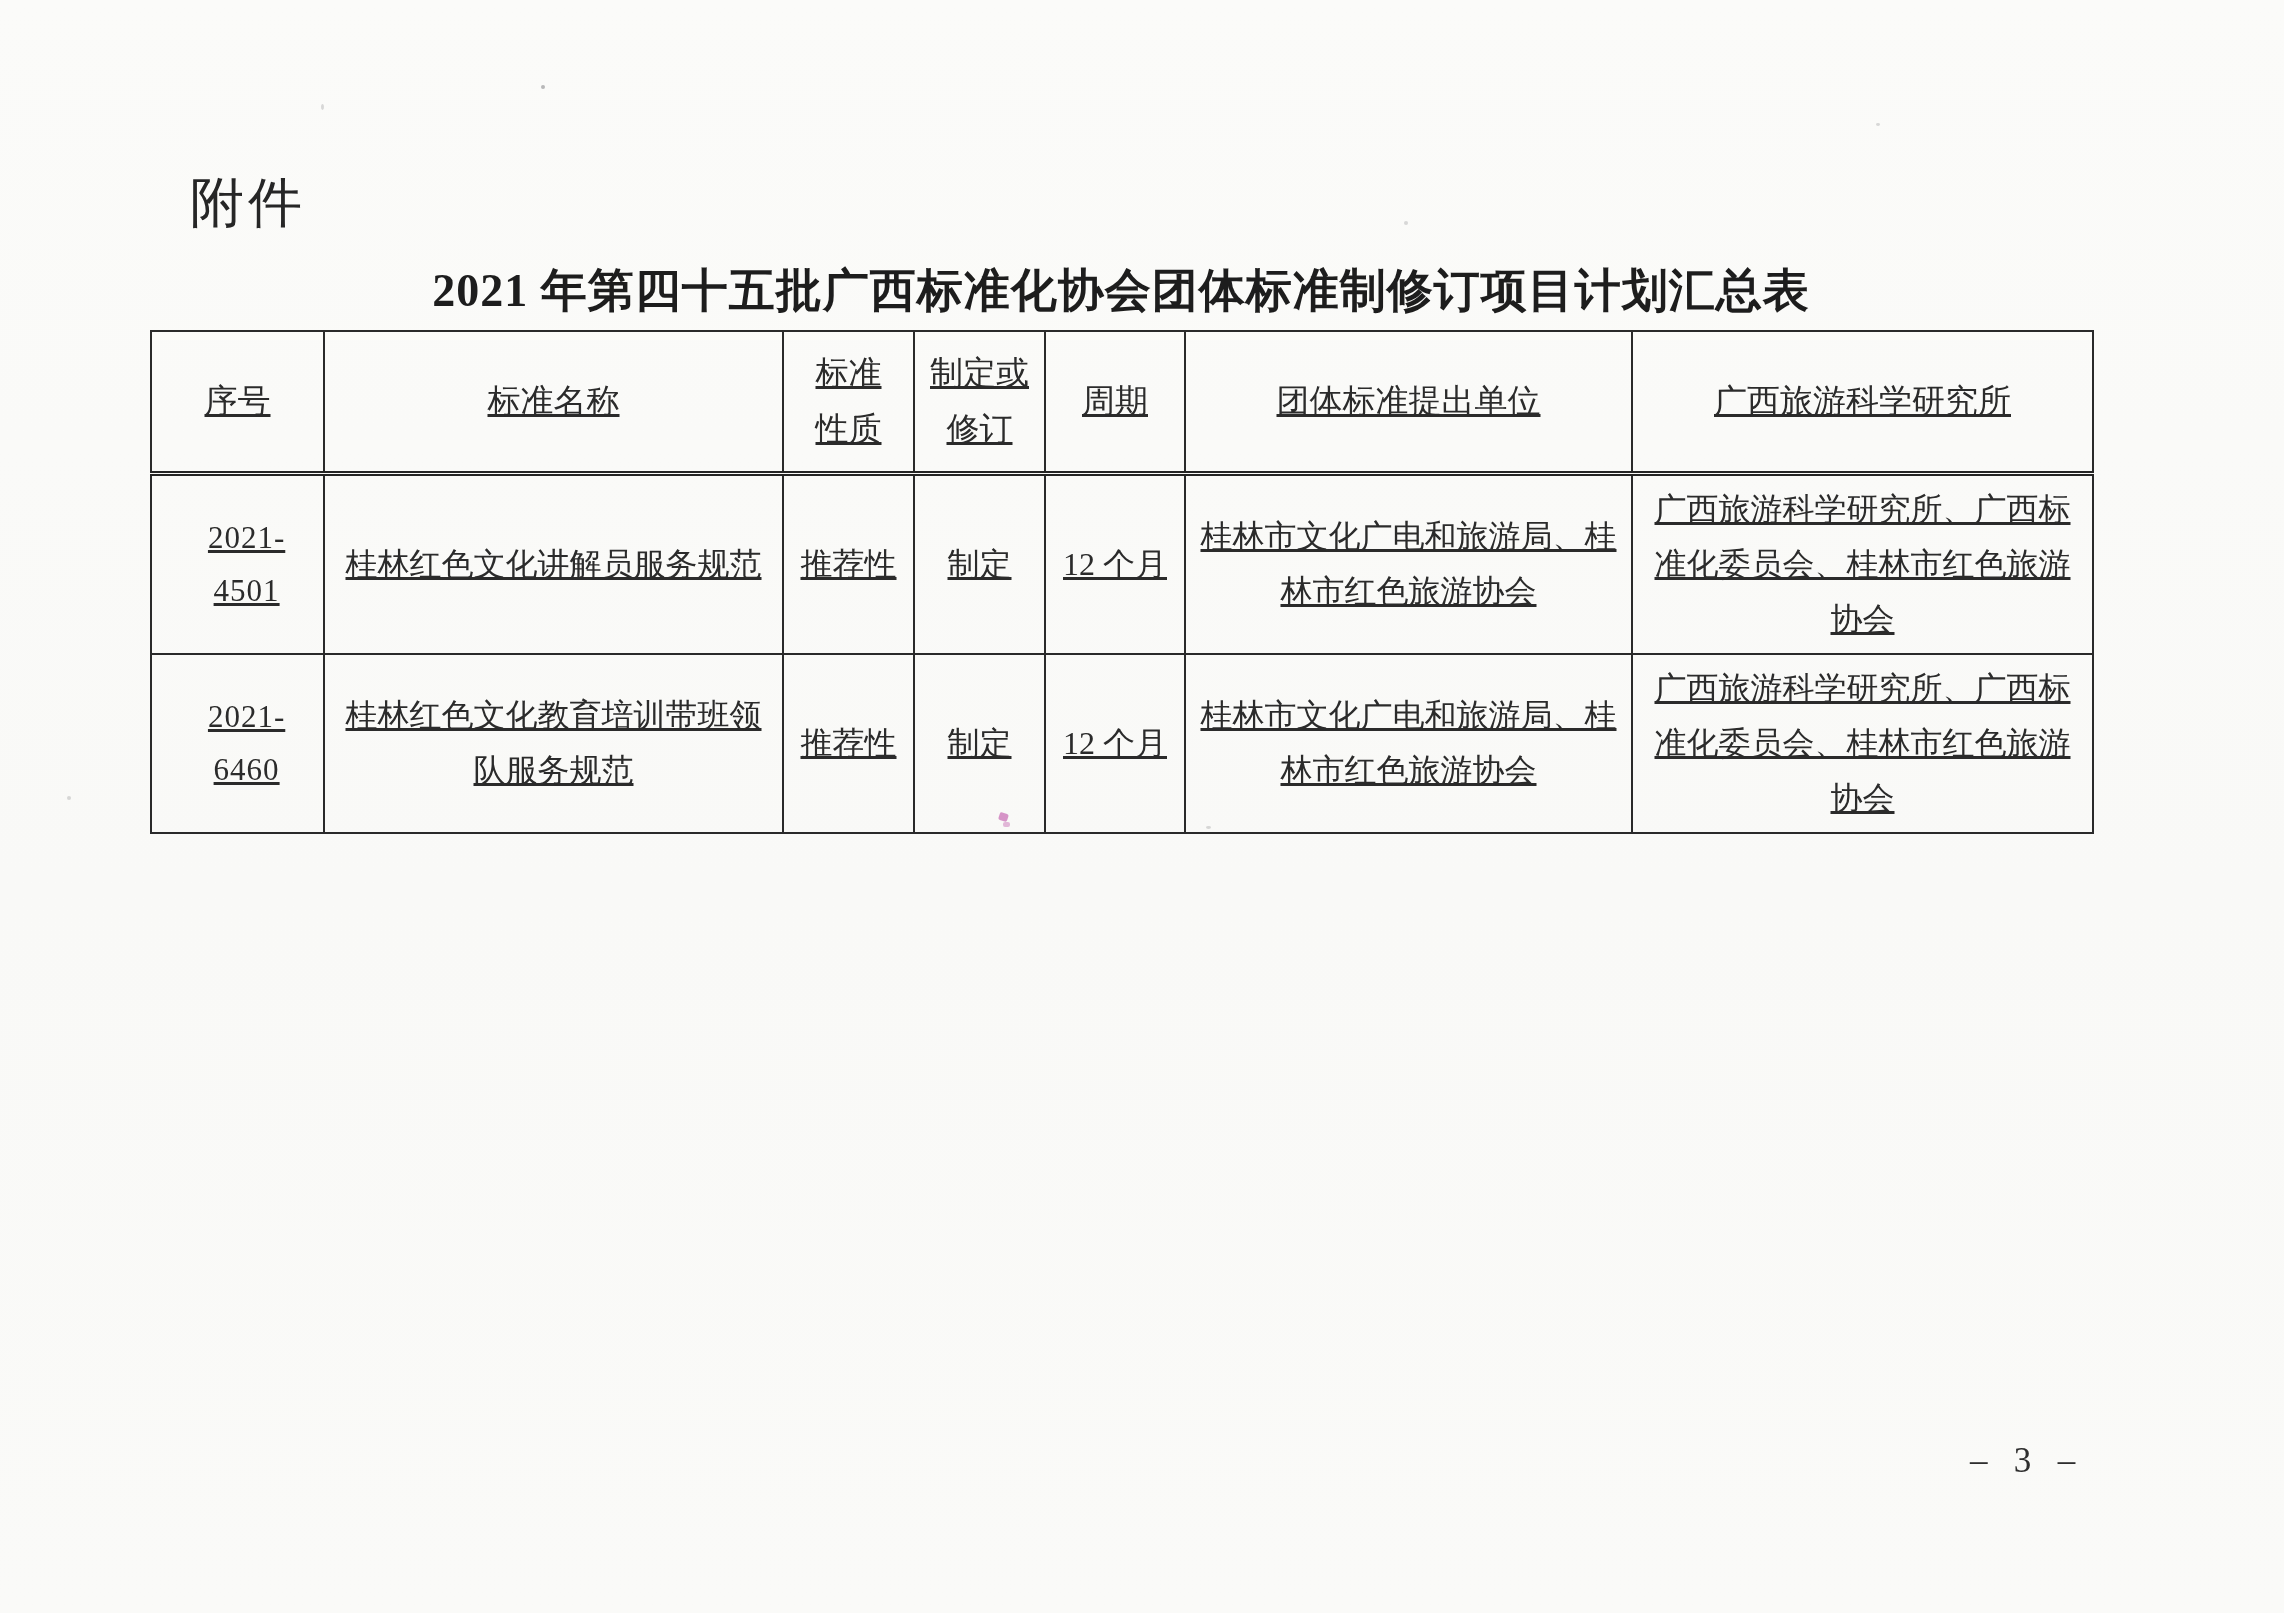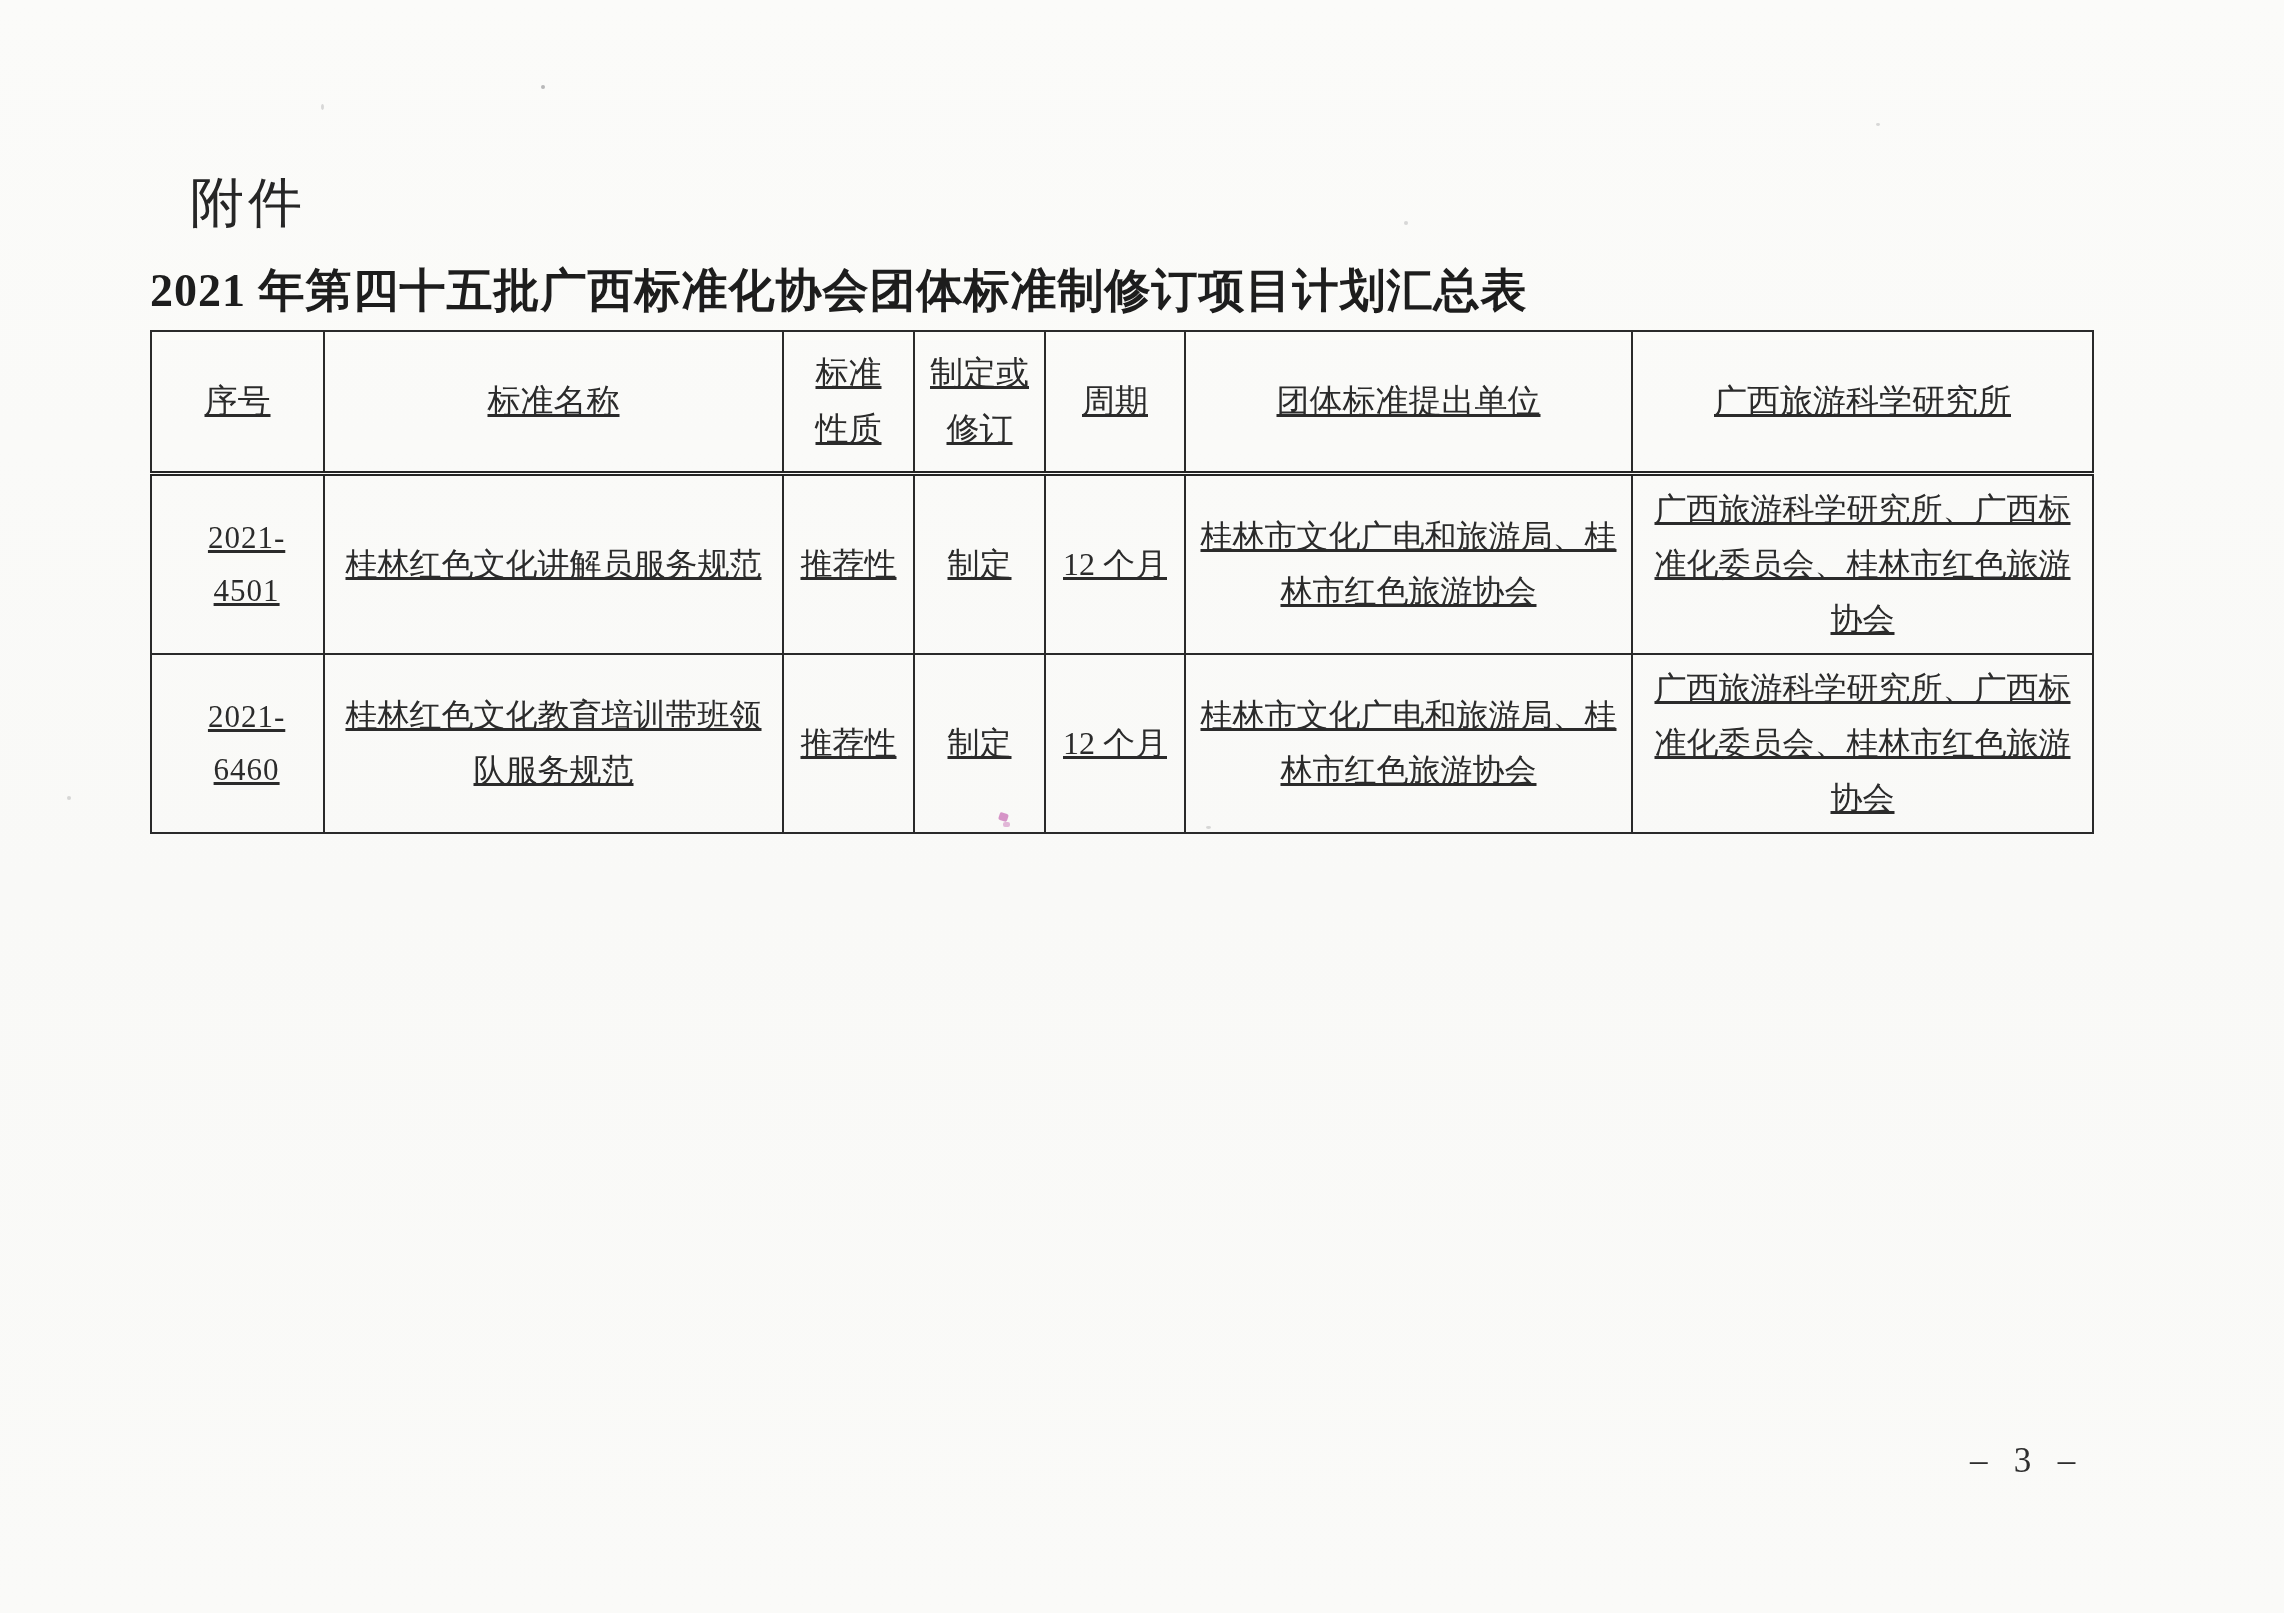--- a/index.html
+++ b/index.html
@@ -25,21 +25,21 @@
     font-size: 54px;
     letter-spacing: 3.9px;
     color: #262626;
     margin-top: 8px;
   }
   .doc-title {
     position: absolute;
     left: 150px;
     top: 260px;
     width: 1942px;
-    text-align: left;
+    text-align: center;
     font-size: 46px;
     font-weight: 700;
     letter-spacing: 1px;
     color: #1d1d1d;
     white-space: nowrap;
   }
   table.summary {
     position: absolute;
     left: 150px;
     top: 330px;

